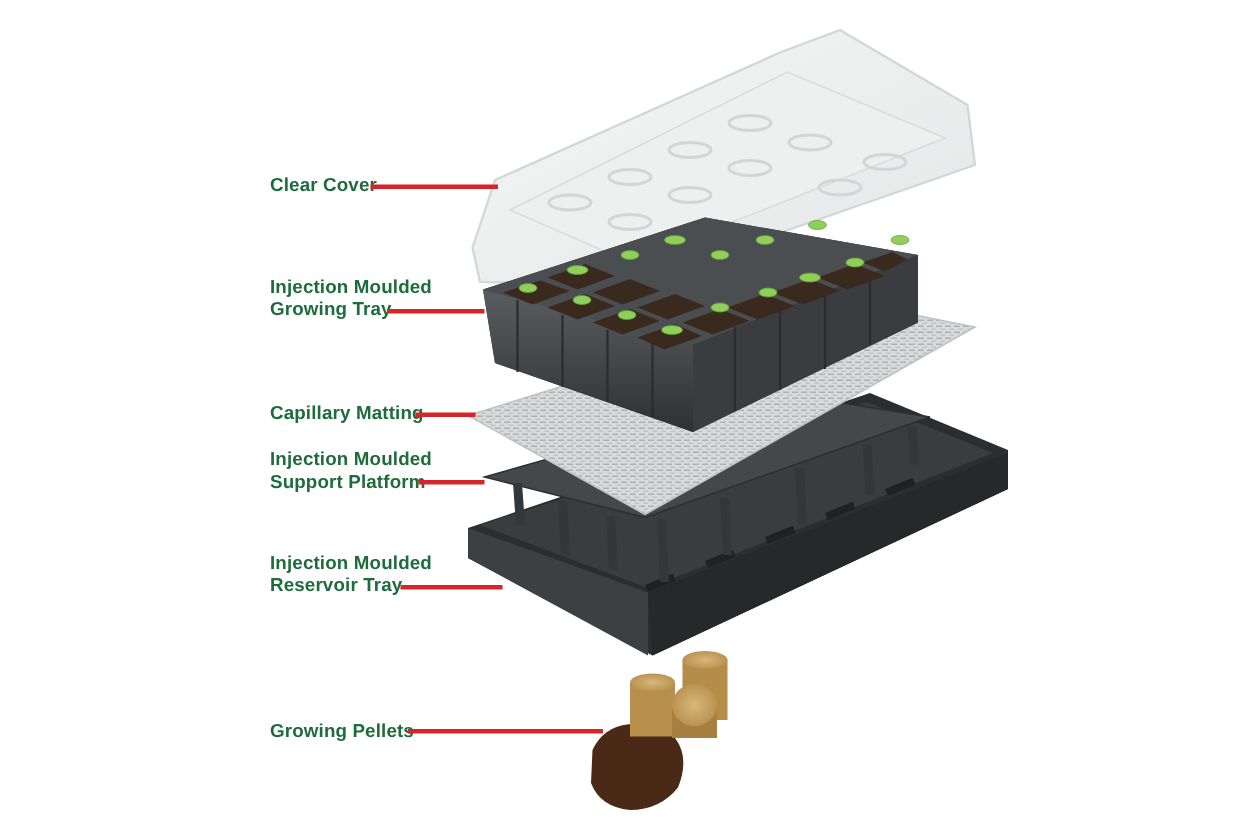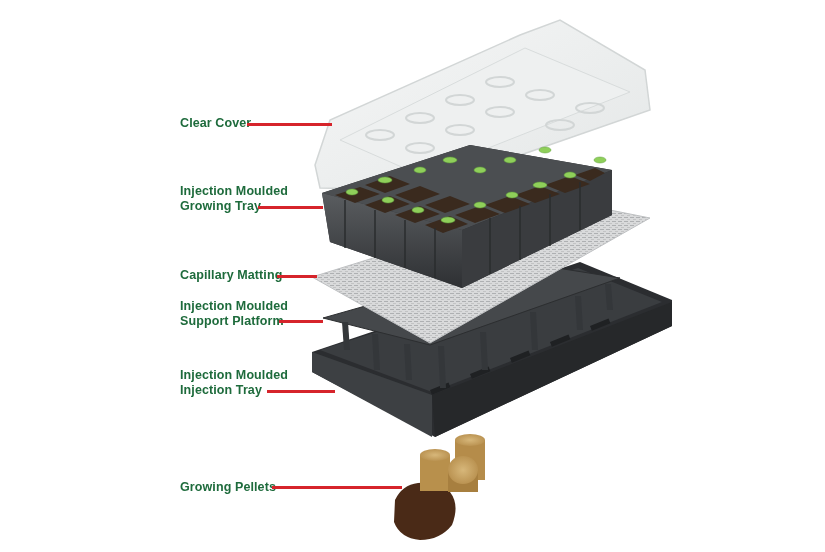--- a/index.html
+++ b/index.html
@@ -166,21 +166,21 @@
   <div class="leader" style="left:277px; top:275px; width:40px;"></div>
 
   <div class="label" style="left:180px; top:299px;">
     <span class="line">Injection Moulded</span>
     <span class="line">Support Platform</span>
   </div>
   <div class="leader" style="left:279px; top:320px; width:44px;"></div>
 
   <div class="label" style="left:180px; top:368px;">
     <span class="line">Injection Moulded</span>
-    <span class="line">Injection Tray</span>
+    <span class="line">Reservoir Tray</span>
   </div>
   <div class="leader" style="left:267px; top:390px; width:68px;"></div>
 
   <div class="label" style="left:180px; top:480px;">
     <span class="line">Growing Pellets</span>
   </div>
   <div class="leader" style="left:272px; top:486px; width:130px;"></div>
 
 </div>
 

